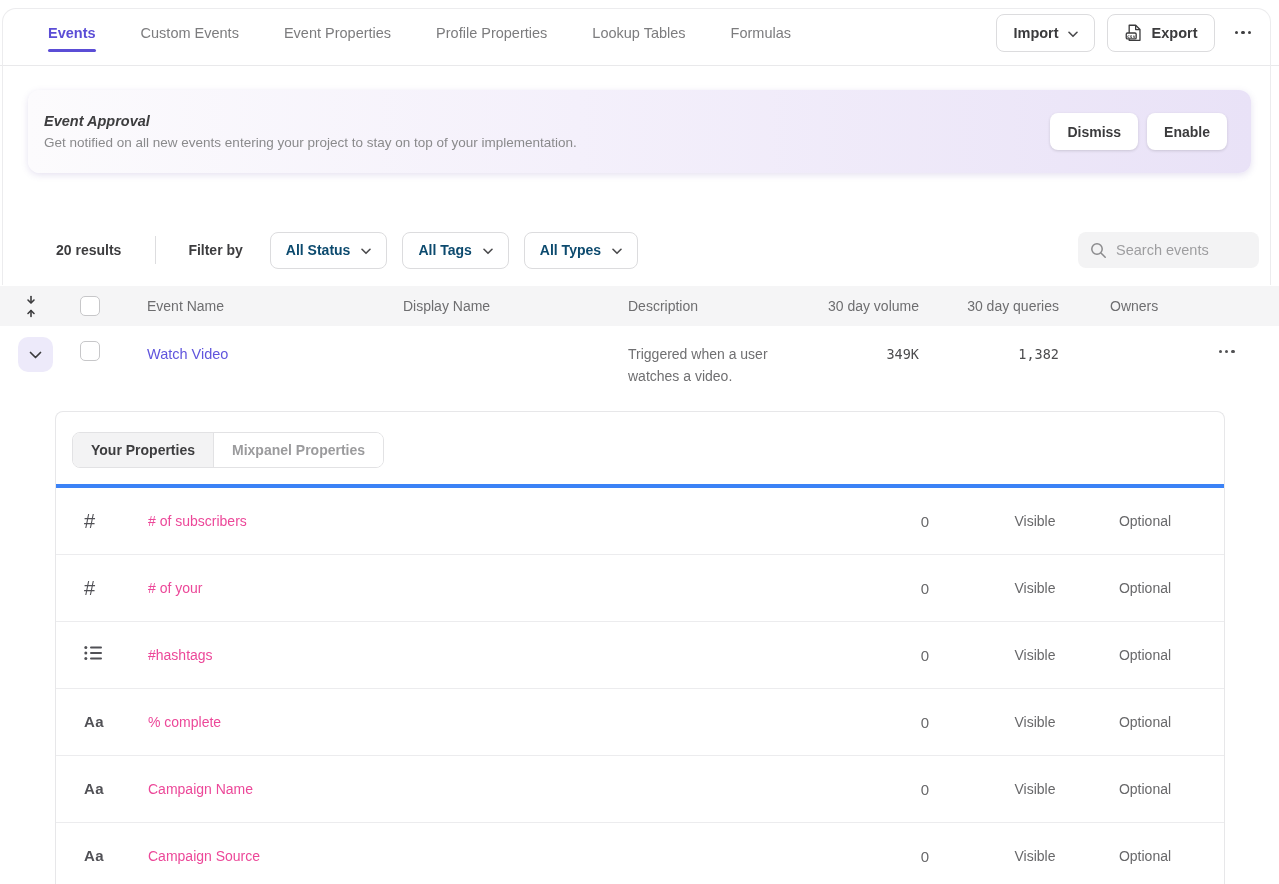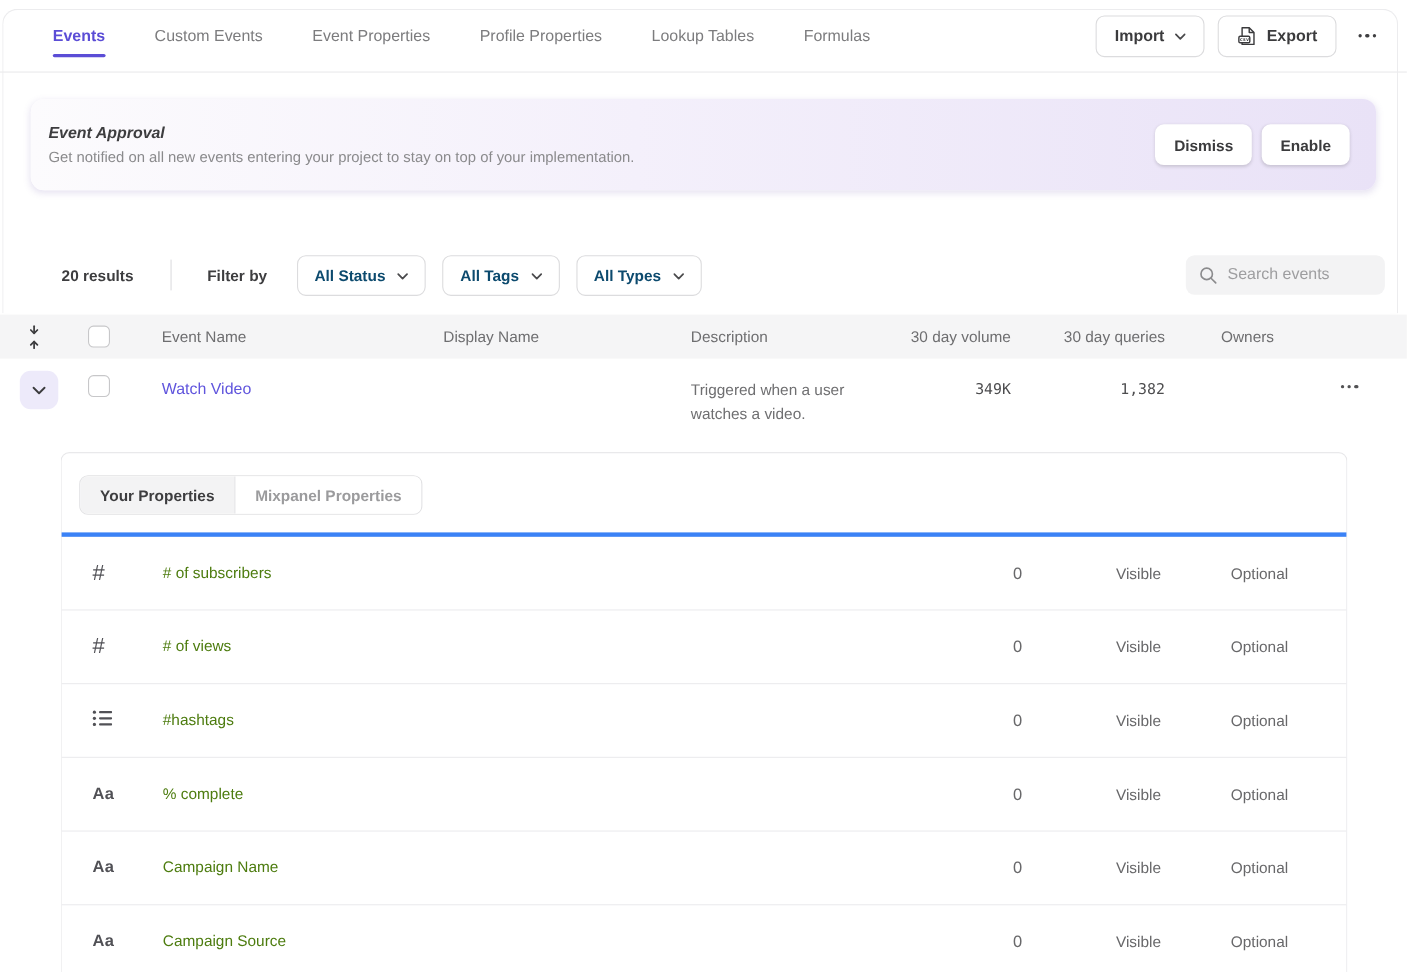--- a/index.html
+++ b/index.html
@@ -87,21 +87,21 @@
   .seg-tab { padding:9px 18px; font-size:14px; font-weight:600; background:#fff; color:#9b9b9d;
     border:none; cursor:pointer; font-family:inherit; }
   .seg-tab.active { background:#f3f3f4; color:#3d3d3f; }
   .seg-tab + .seg-tab { border-left:1px solid #e2e2e4; }
 
   .pgrid { display:grid; grid-template-columns:92px 722px 110px 110px 110px 26px;
     height:67px; align-items:center; border-bottom:1px solid #ececee; }
   .p-icon { padding-left:28px; color:#55555a; }
   .glyph-num { font-size:20px; font-weight:500; color:#515156; }
   .glyph-text { font-size:15px; font-weight:600; color:#515156; letter-spacing:0.5px; }
-  .p-name { font-size:14px; color:#4d7c0f; text-decoration:none; cursor:pointer; }
+  .p-name { font-size:14px; color:#ec4899; text-decoration:none; cursor:pointer; }
   .p-val { text-align:center; font-size:15px; color:#68686a; }
   .p-meta { text-align:center; font-size:14px; color:#68686a; }
 </style>
 </head>
 <body>
 
 <div class="frame"></div>
 
 <div class="topbar">
   <div class="nav">
@@ -249,21 +249,21 @@
     <div class="p-icon"><span class="glyph-num">#</span></div>
     <div><a class="p-name"># of subscribers</a></div>
     <div class="p-val">0</div>
     <div class="p-meta">Visible</div>
     <div class="p-meta">Optional</div>
     <div></div>
   </div>
 
   <div class="pgrid">
     <div class="p-icon"><span class="glyph-num">#</span></div>
-    <div><a class="p-name"># of views</a></div>
+    <div><a class="p-name"># of your</a></div>
     <div class="p-val">0</div>
     <div class="p-meta">Visible</div>
     <div class="p-meta">Optional</div>
     <div></div>
   </div>
 
   <div class="pgrid">
     <div class="p-icon">
       <span style="display:inline-flex;">
         <svg width="18" height="16" viewBox="0 0 18 16">

